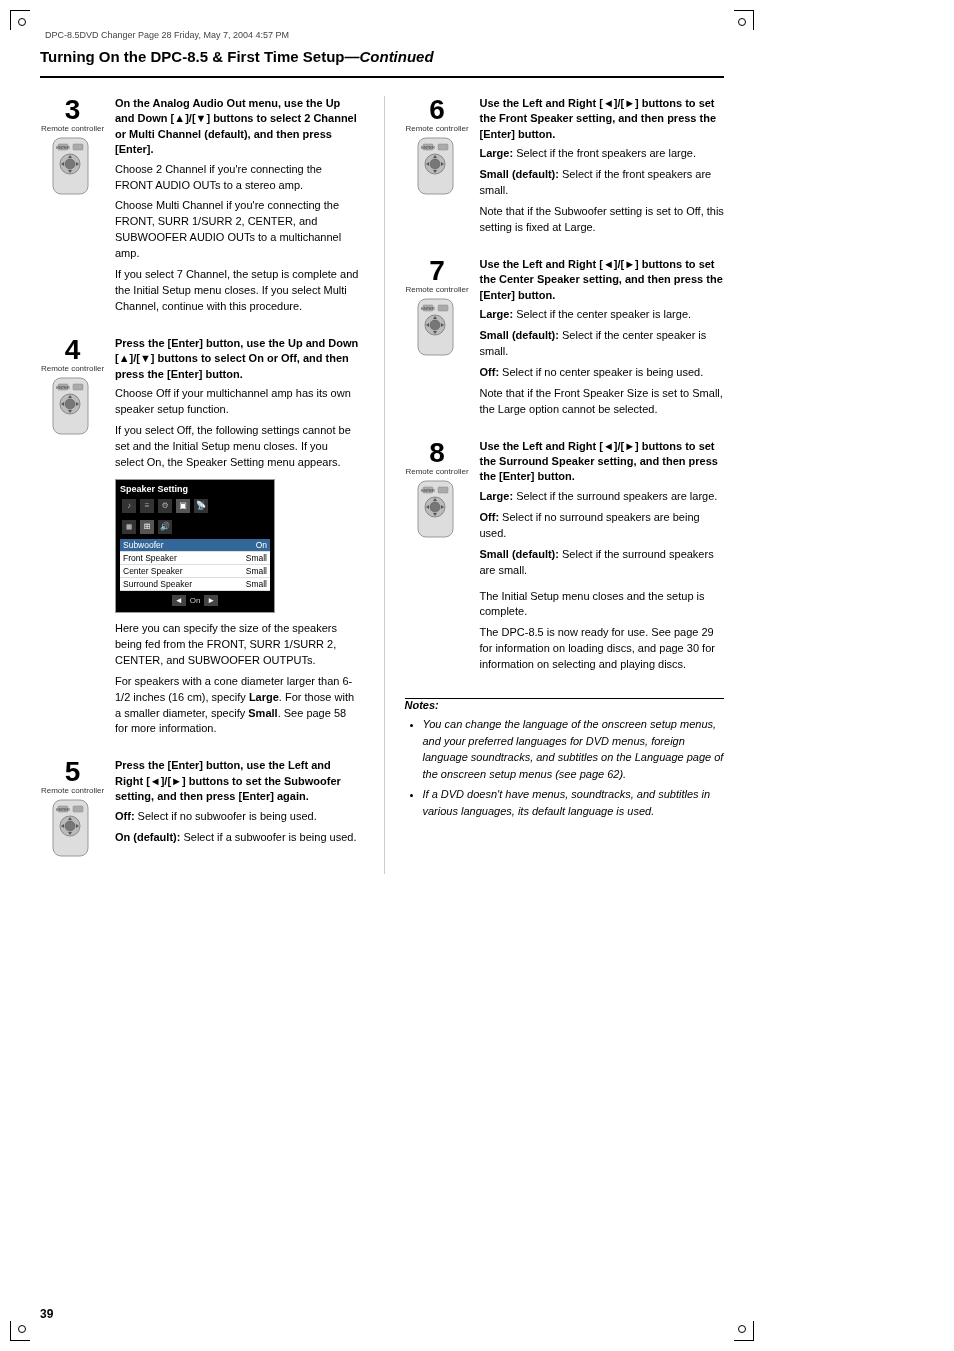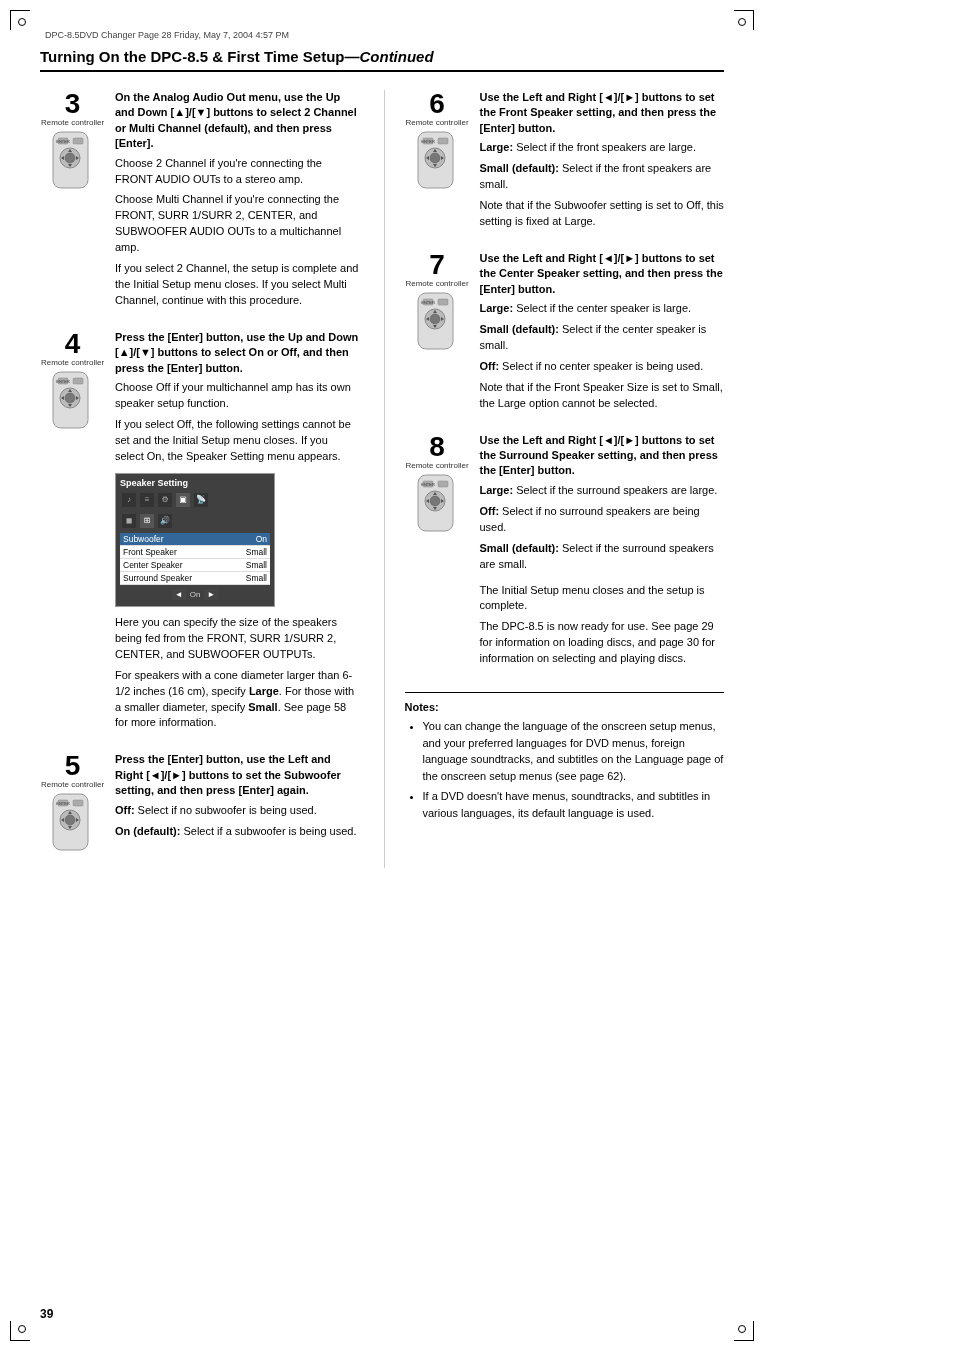--- a/index.html
+++ b/index.html
@@ -48,21 +48,21 @@
       color: #444;
       margin-bottom: 8px;
       padding-left: 5px;
     }
 
     
     .page-title {
       font-size: 15px;
       font-weight: bold;
       border-bottom: 2px solid #000;
-      padding-bottom: 5px;
+      padding-bottom: 11px;
       margin-bottom: 18px;
     }
     .page-title .italic-part {
       font-style: italic;
       font-weight: bold;
     }
 
     
     .content-columns {
       display: flex;
@@ -125,21 +125,21 @@
       margin-bottom: 4px;
       line-height: 1.4;
     }
     .step-content .option-label {
       font-weight: bold;
     }
 
     
     .speaker-setting-box {
       border: 1px solid #999;
-      background: #404040;
+      background: #000000;
       width: 160px;
       margin: 8px 0 8px 0;
       padding: 4px;
       font-size: 9px;
       color: #fff;
     }
     .ss-title {
       text-align: left;
       font-weight: bold;
       font-size: 9px;
@@ -195,22 +195,22 @@
     .ss-nav-btn {
       background: #444;
       color: #fff;
       font-size: 8px;
       padding: 1px 3px;
     }
 
     
     .notes-section {
       border-top: 1px solid #000;
-      padding-top: 8px;
       margin-top: 20px;
+      font-style: italic;
     }
     .notes-title {
       font-weight: bold;
       font-size: 11px;
       margin-bottom: 5px;
     }
     .notes-list {
       list-style: disc;
       padding-left: 18px;
     }
@@ -269,21 +269,21 @@
               <rect x="13" y="8" width="10" height="6" rx="1" fill="#aaa" stroke="#888" stroke-width="0.5"></rect>
               <rect x="28" y="8" width="10" height="6" rx="1" fill="#aaa" stroke="#888" stroke-width="0.5"></rect>
               <text x="18" y="13" font-size="4" fill="#333" text-anchor="middle">ENTER</text>
             </svg>
           </div>
         </div>
         <div class="step-content">
           <p class="step-title">On the Analog Audio Out menu, use the Up and Down [▲]/[▼] buttons to select 2 Channel or Multi Channel (default), and then press [Enter].</p>
           <p>Choose 2 Channel if you're connecting the FRONT AUDIO OUTs to a stereo amp.</p>
           <p>Choose Multi Channel if you're connecting the FRONT, SURR 1/SURR 2, CENTER, and SUBWOOFER AUDIO OUTs to a multichannel amp.</p>
-          <p>If you select 2 Channel, the setup is complete and the Initial Setup menu closes. If you select Multi Channel, continue with this procedure.</p>
+          <p>If you select 7 Channel, the setup is complete and the Initial Setup menu closes. If you select Multi Channel, continue with this procedure.</p>
         </div>
       </div>
 
       <div class="step">
         <div class="step-number-block">
           <span class="step-number">4</span>
           <span class="remote-label">Remote controller</span>
           <div class="remote-img">
             <svg class="remote-svg" viewBox="0 0 55 60" xmlns="http://www.w3.org/2000/svg">
               <rect x="8" y="2" width="35" height="56" rx="8" ry="8" fill="#ddd" stroke="#999" stroke-width="1"></rect>

